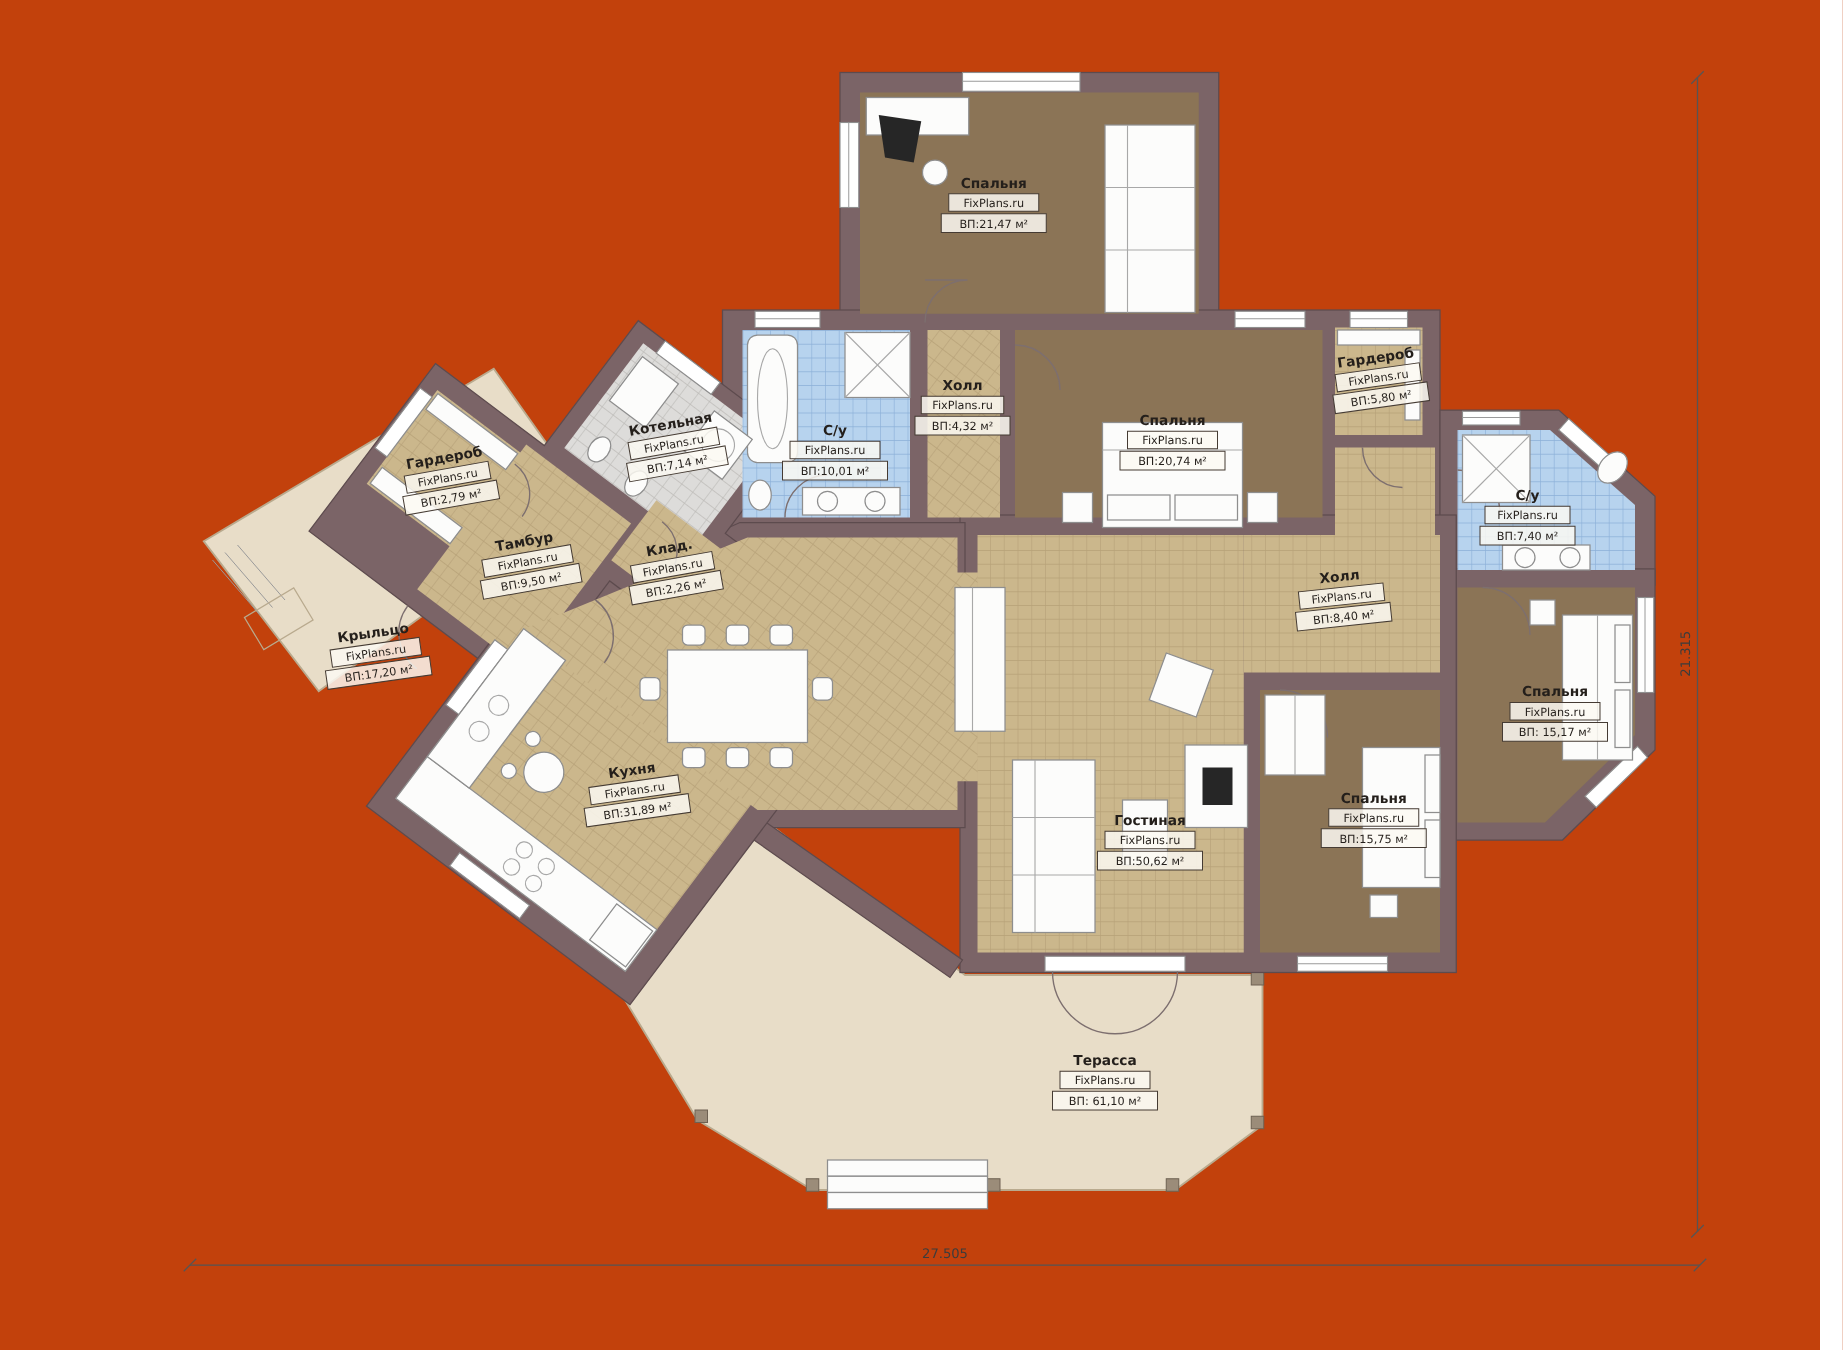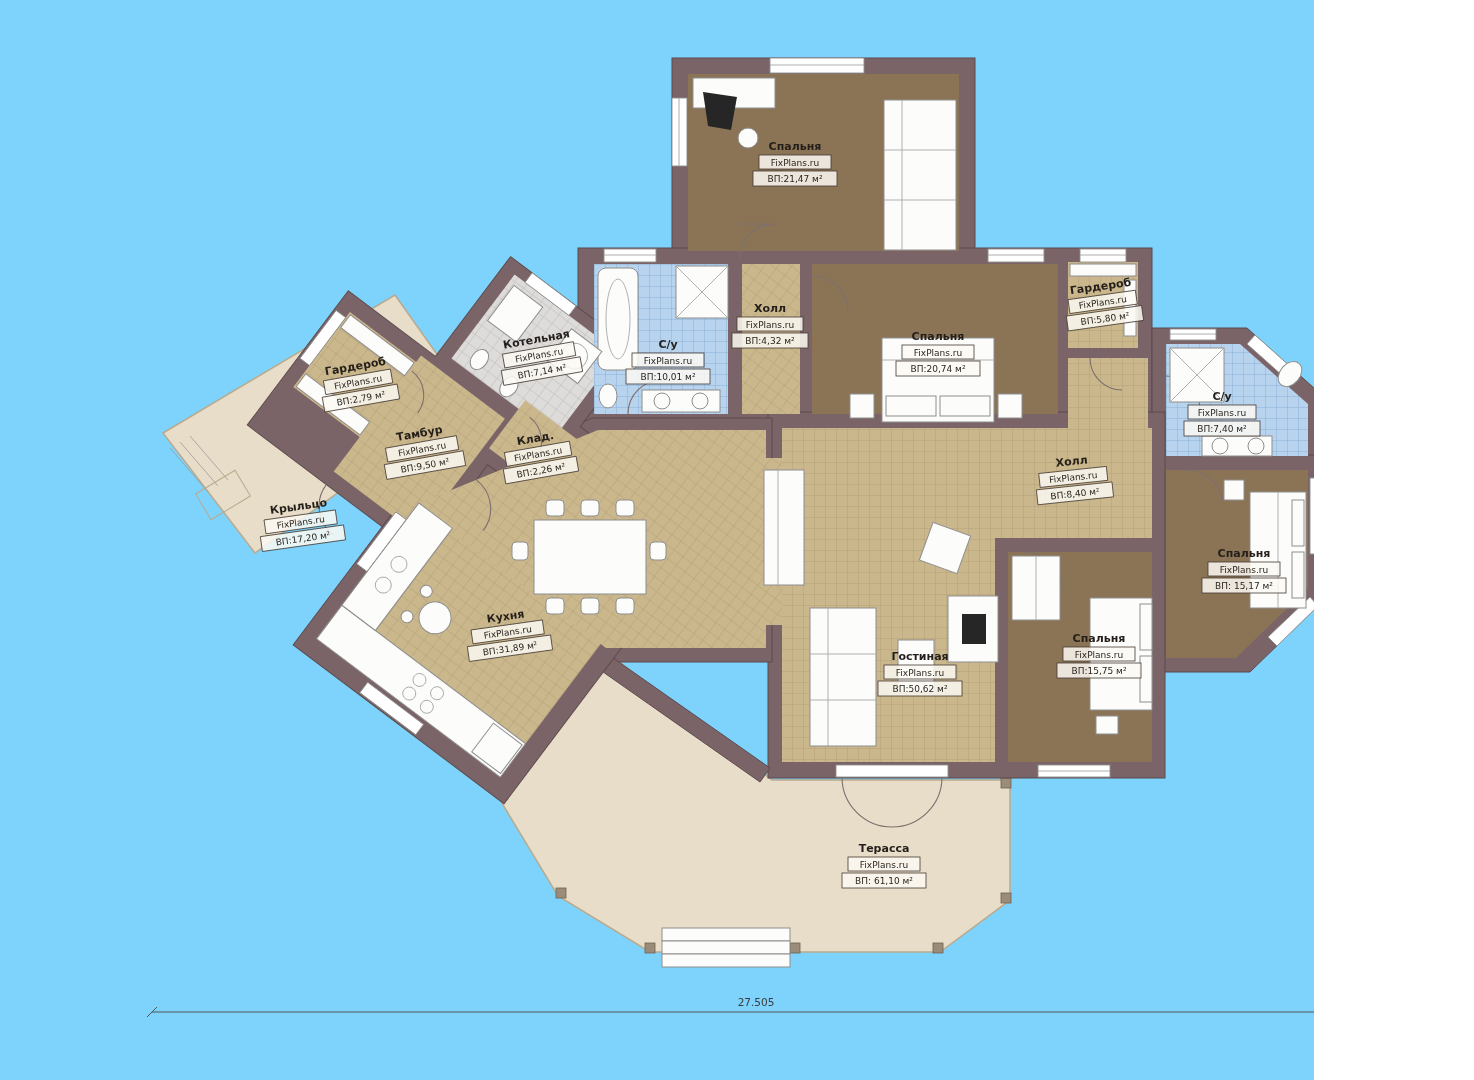--- a/index.html
+++ b/index.html
@@ -1,16 +1,16 @@
 <!DOCTYPE html>
 <html><head>
 <meta charset="utf-8">
 <style>
   html,body{margin:0;padding:0;background:#fff;}
-  .stage{position:relative;width:1314px;height:1080px;background:#7dd3fc;overflow:hidden;
+  .stage{position:relative;width:1456px;height:1080px;background:#c2410c;overflow:hidden;
          font-family:"DejaVu Sans",sans-serif;}
   svg{display:block;}
   .wall{fill:#7b6467;stroke:#5d4b4e;stroke-width:1;}
   .rname{font:700 11px "DejaVu Sans",sans-serif;fill:#241f1b;text-anchor:middle;}
   .bsub{font:9px "DejaVu Sans",sans-serif;fill:#241f1b;text-anchor:middle;}
   .bbox{fill:rgba(252,249,242,0.85);stroke:#453b33;stroke-width:0.8;}
   .dim{font:10.5px "DejaVu Sans",sans-serif;fill:#3c3c3c;text-anchor:middle;}
   .dimline{stroke:#555;stroke-width:1;}
   .furn{fill:#fcfcfb;stroke:#8e8e8e;stroke-width:1;}
   .furnline{stroke:#a8a8a8;stroke-width:0.9;fill:none;}

